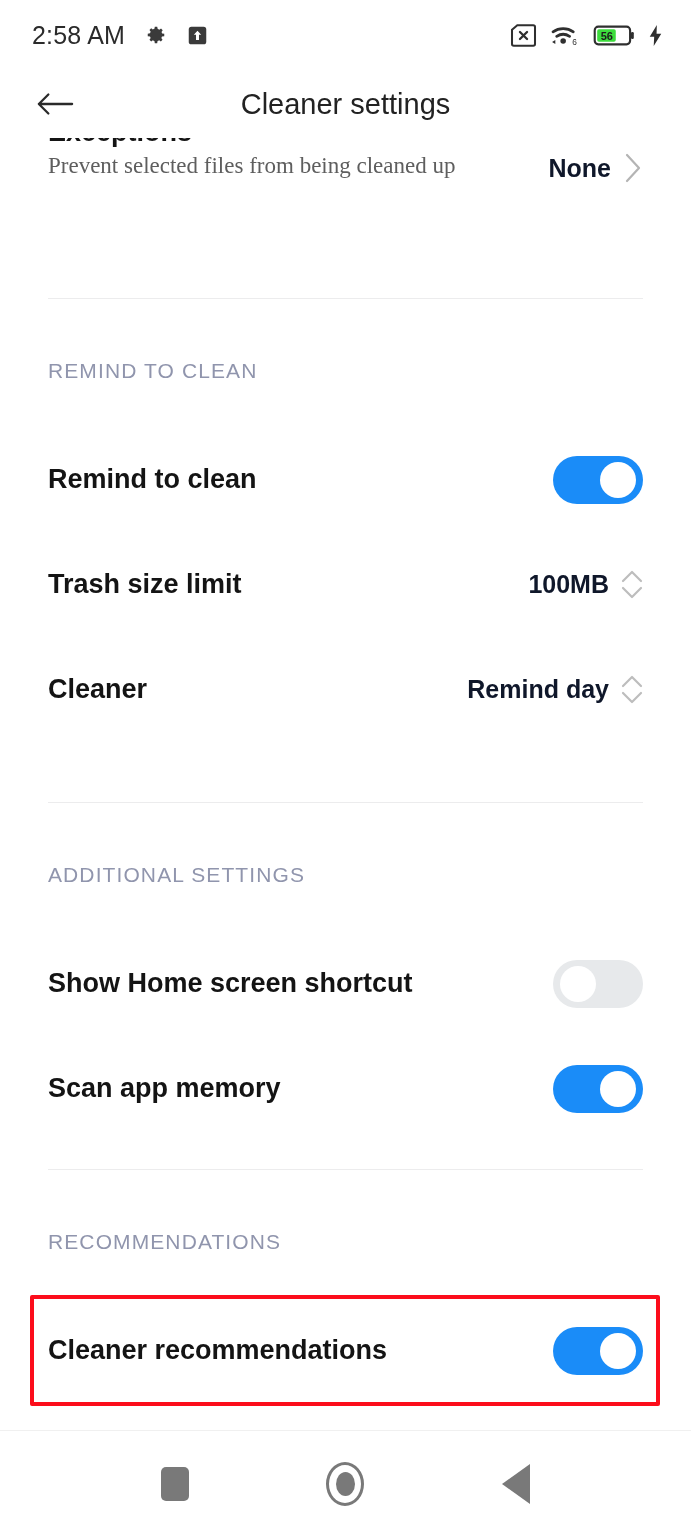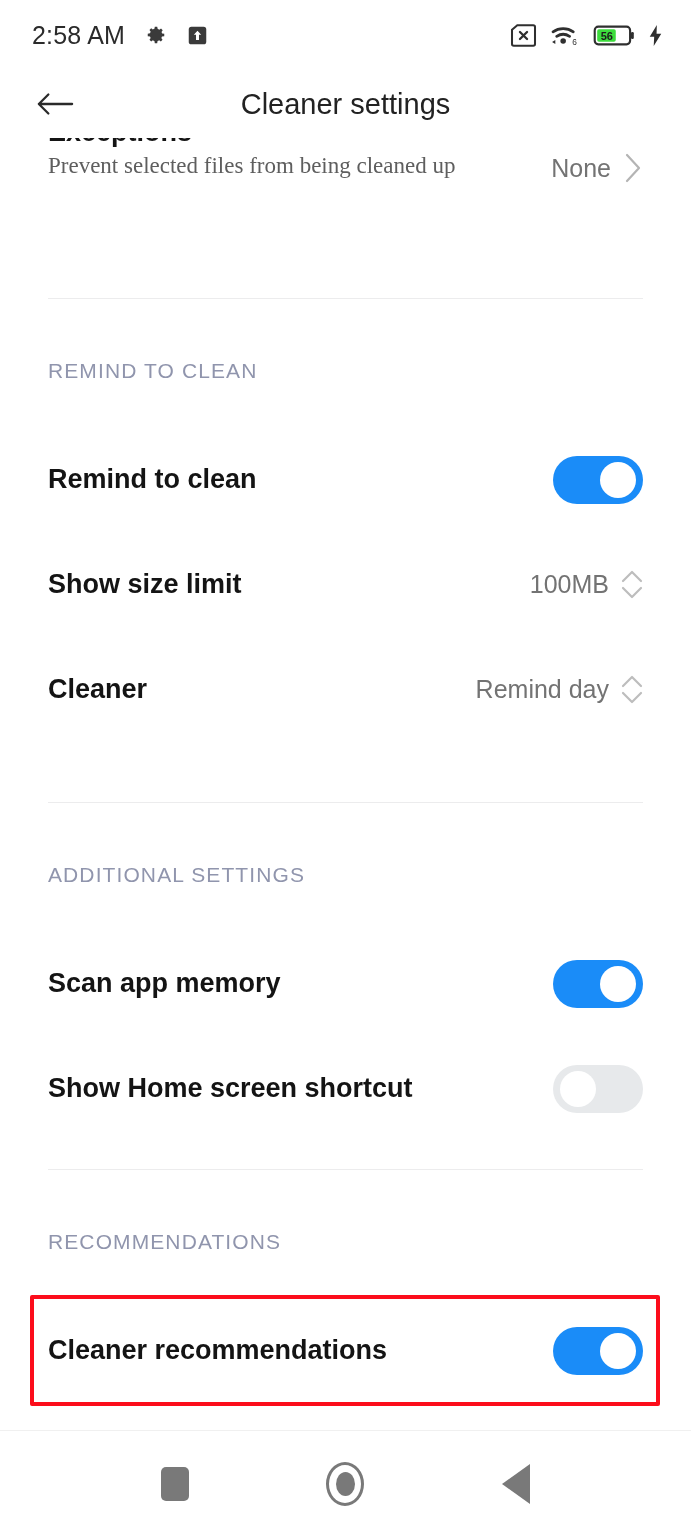--- a/index.html
+++ b/index.html
@@ -74,22 +74,22 @@
     margin-top:2px;
   }
   .row-right {
     display:flex;
     align-items:center;
     gap:12px;
     flex:0 0 auto;
   }
   .row-value {
     font-size:25px;
-    color:#737373;
-    font-weight:400;
+    color:#0f172a;
+    font-weight:700;
     white-space:nowrap;
   }
 
   
   .row-clipped {
     padding:0 48px;
     display:flex;
     align-items:flex-start;
     justify-content:space-between;
     height:100px;
@@ -274,21 +274,21 @@
     <div class="row-text">
       <div class="row-title">Remind to clean</div>
     </div>
     <div class="toggle on">
         <span class="thumb"></span>
       </div>
   </div>
 
   <div class="row">
     <div class="row-text">
-      <div class="row-title">Show size limit</div>
+      <div class="row-title">Trash size limit</div>
     </div>
     <div class="row-right">
       <span class="row-value">100MB</span>
       <span class="stepper">
         <svg width="22" height="13" viewBox="0 0 22 13">
             <path d="M2 11L11 2l9 9" fill="none" stroke="#bdbdbd" stroke-width="2.2" stroke-linecap="round" stroke-linejoin="round"></path>
           </svg>
         <svg width="22" height="13" viewBox="0 0 22 13">
             <path d="M2 2l9 9 9-9" fill="none" stroke="#bdbdbd" stroke-width="2.2" stroke-linecap="round" stroke-linejoin="round"></path>
           </svg>
@@ -315,32 +315,32 @@
 
   <div class="spacer-lg"></div>
   <div class="divider"></div>
   <div class="spacer-lg"></div>
 
   <div class="section-header">ADDITIONAL SETTINGS</div>
   <div class="spacer-md"></div>
 
   <div class="row">
     <div class="row-text">
+      <div class="row-title">Show Home screen shortcut</div>
+    </div>
+    <div class="toggle">
+        <span class="thumb"></span>
+      </div>
+  </div>
+
+  <div class="row">
+    <div class="row-text">
       <div class="row-title">Scan app memory</div>
     </div>
     <div class="toggle on">
-        <span class="thumb"></span>
-      </div>
-  </div>
-
-  <div class="row">
-    <div class="row-text">
-      <div class="row-title">Show Home screen shortcut</div>
-    </div>
-    <div class="toggle">
         <span class="thumb"></span>
       </div>
   </div>
 
   <div class="spacer-sm"></div>
   <div class="divider"></div>
   <div class="spacer-lg"></div>
 
   <div class="section-header">RECOMMENDATIONS</div>
   <div class="spacer-md"></div>

